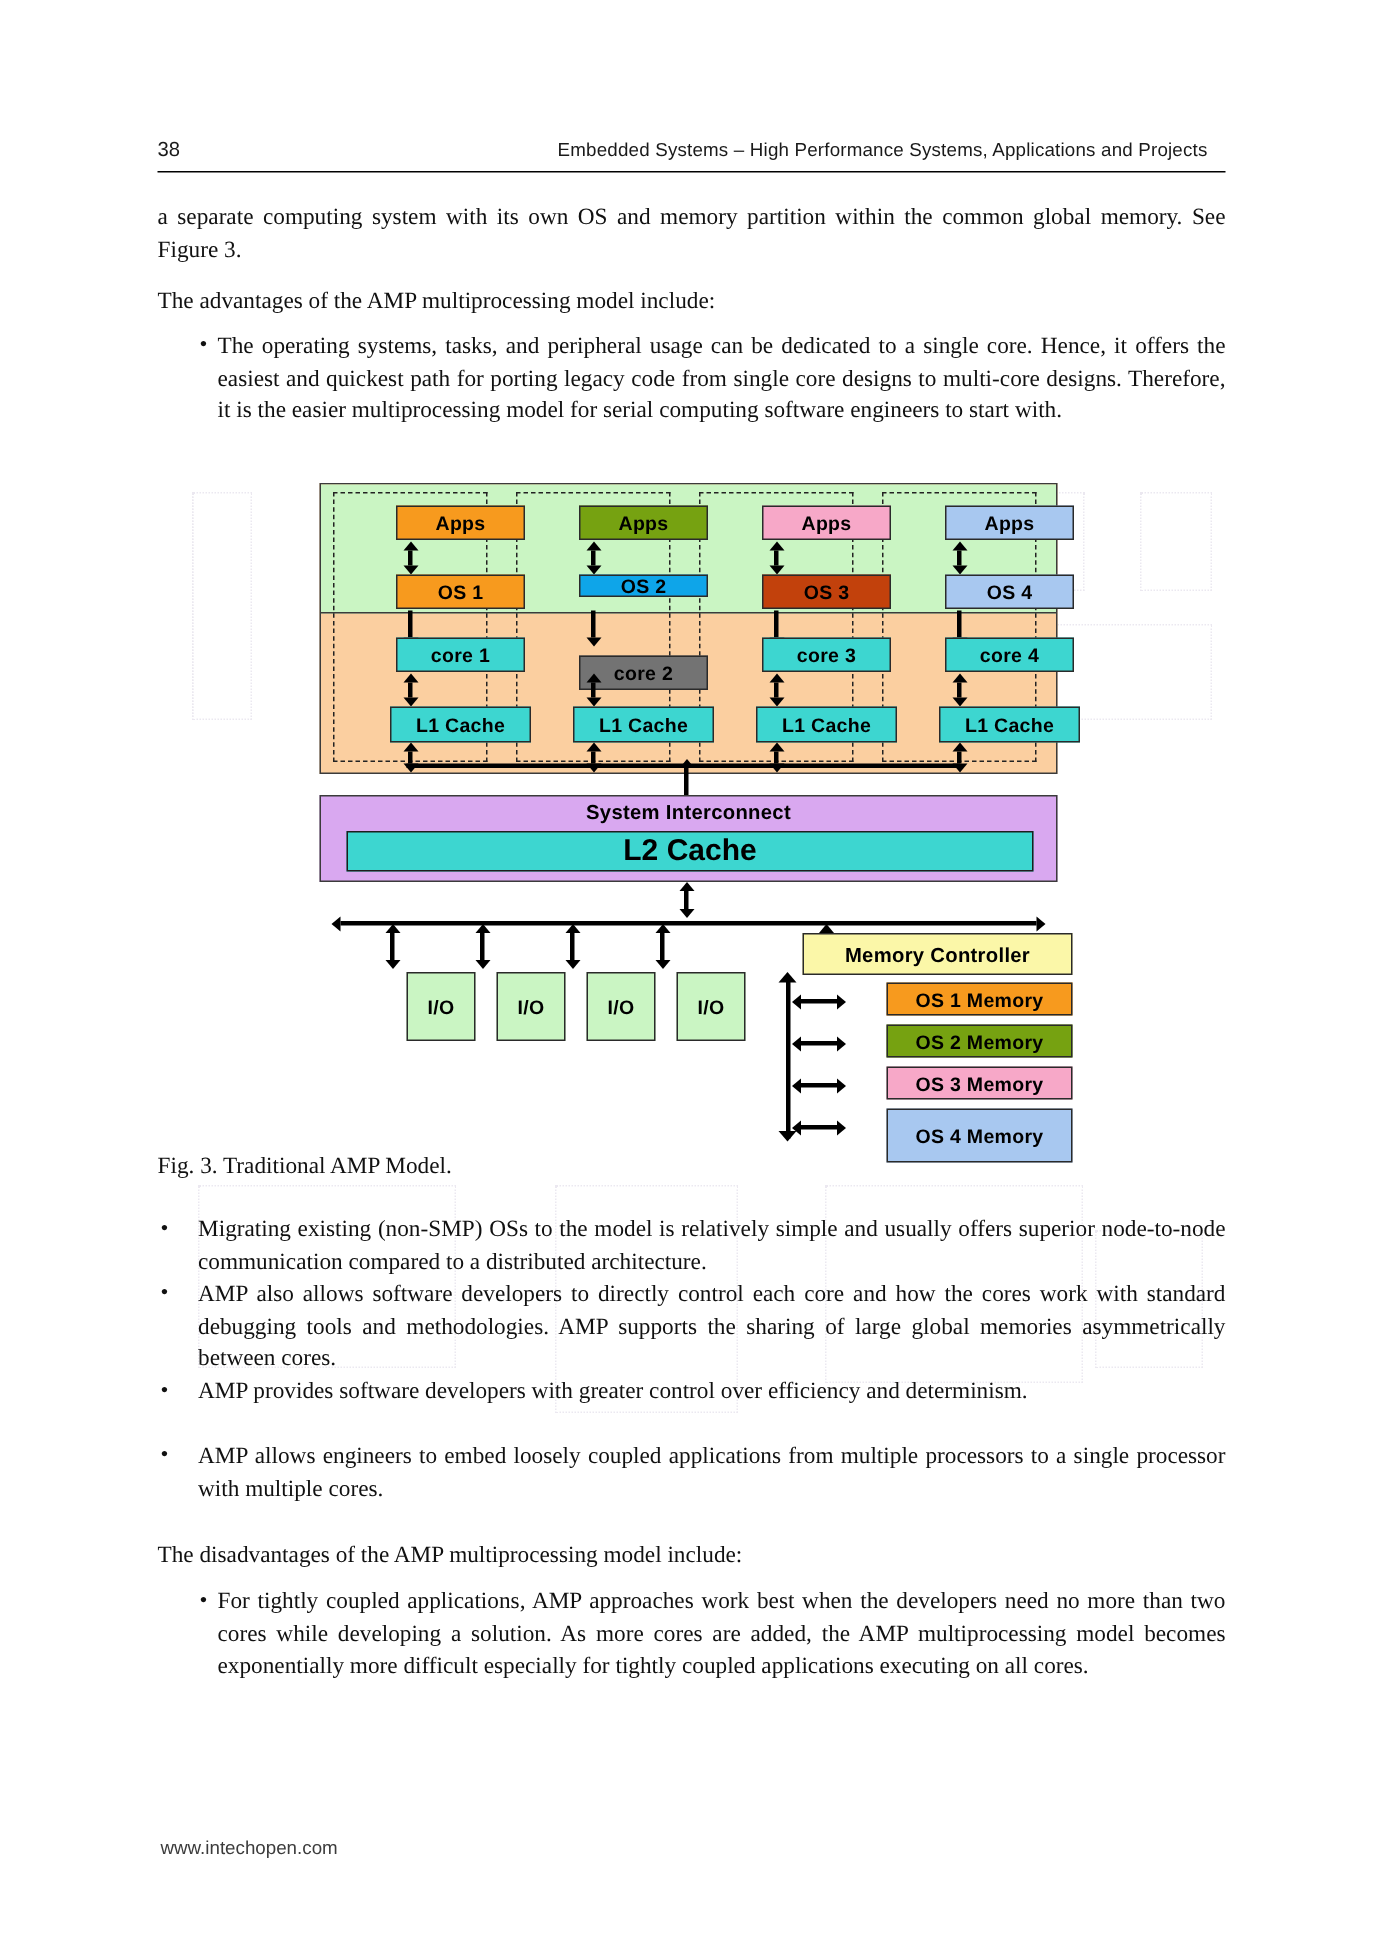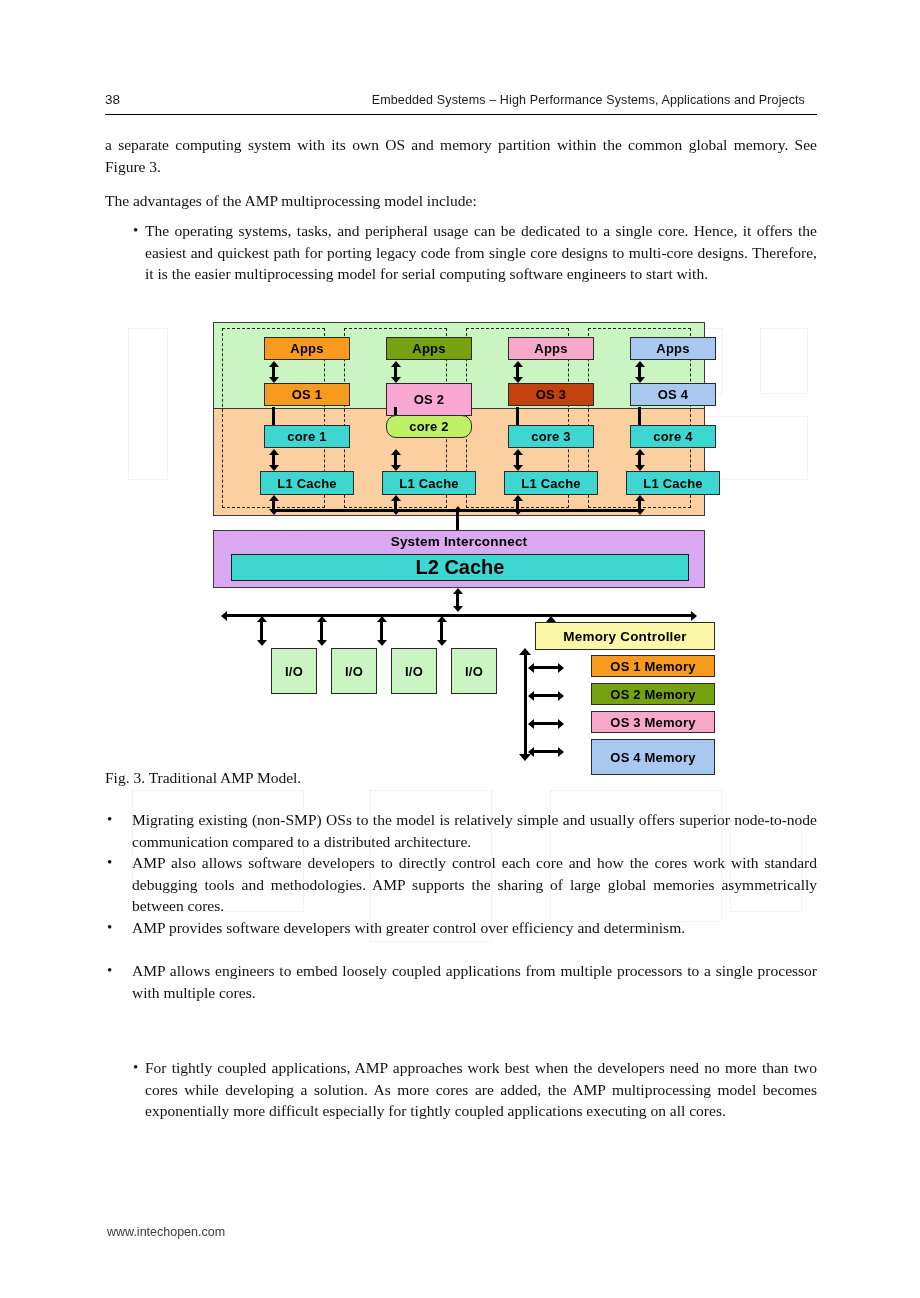--- a/index.html
+++ b/index.html
@@ -185,23 +185,23 @@
     <div class="arrow-v" style="left:59px;top:45px;height:10px;"></div>
     <div class="blk" style="left:18px;top:61px;width:86px;height:23px;background:#f79a1e;">OS 1</div>
     <div class="arrow-v down-only" style="left:59px;top:85px;height:18px;"></div>
     <div class="blk" style="left:18px;top:103px;width:86px;height:23px;background:#3dd6d0;">core 1</div>
     <div class="arrow-v" style="left:59px;top:133px;height:10px;"></div>
     <div class="blk" style="left:14px;top:149px;width:94px;height:24px;background:#3dd6d0;">L1 Cache</div>
     <div class="arrow-v" style="left:59px;top:179px;height:8px;"></div>
 
     <div class="blk" style="left:140px;top:15px;width:86px;height:23px;background:#76a211;">Apps</div>
     <div class="arrow-v" style="left:181px;top:45px;height:10px;"></div>
-    <div class="blk" style="left:140px;top:61px;width:86px;height:33px;background:#f9a8d4;">OS 2</div>
+    <div class="blk" style="left:140px;top:61px;width:86px;height:15px;background:#0ea5e9;">OS 2</div>
     <div class="arrow-v down-only" style="left:181px;top:85px;height:18px;"></div>
-    <div class="blk" style="left:140px;top:93px;width:86px;height:23px;background:#bef264;border-radius:10px;">core 2</div>
+    <div class="blk" style="left:140px;top:115px;width:86px;height:23px;background:#737373;">core 2</div>
     <div class="arrow-v" style="left:181px;top:133px;height:10px;"></div>
     <div class="blk" style="left:136px;top:149px;width:94px;height:24px;background:#3dd6d0;">L1 Cache</div>
     <div class="arrow-v" style="left:181px;top:179px;height:8px;"></div>
 
     <div class="blk" style="left:262px;top:15px;width:86px;height:23px;background:#f7a8c8;">Apps</div>
     <div class="arrow-v" style="left:303px;top:45px;height:10px;"></div>
     <div class="blk" style="left:262px;top:61px;width:86px;height:23px;background:#c2410c;">OS 3</div>
     <div class="arrow-v down-only" style="left:303px;top:85px;height:18px;"></div>
     <div class="blk" style="left:262px;top:103px;width:86px;height:23px;background:#3dd6d0;">core 3</div>
     <div class="arrow-v" style="left:303px;top:133px;height:10px;"></div>
@@ -274,20 +274,21 @@
   <div class="bullet-row" style="left:107px;top:917px;width:710px;">
     <span class="dot">•</span>
     <span class="btext" style="margin-left:13px;">AMP provides software developers with greater control over efficiency and determinism.</span>
   </div>
 
   <div class="bullet-row" style="left:107px;top:960px;width:710px;">
     <span class="dot">•</span>
     <span class="btext" style="margin-left:13px;">AMP allows engineers to embed loosely coupled applications from multiple processors to a single processor with multiple cores.</span>
   </div>
 
+  <div class="para" style="left:105px;top:1026px;width:712px;text-align:left;">The disadvantages of the AMP multiprocessing model include:</div>
 
   <div class="bullet-row" style="left:133px;top:1057px;width:684px;">
     <span class="dot">•</span>
     <span class="btext">For tightly coupled applications, AMP approaches work best when the developers need no more than two cores while developing a solution. As more cores are added, the AMP multiprocessing model becomes exponentially more difficult especially for tightly coupled applications executing on all cores.</span>
   </div>
 
   <div class="footer">www.intechopen.com</div>
 
 </div>
 

